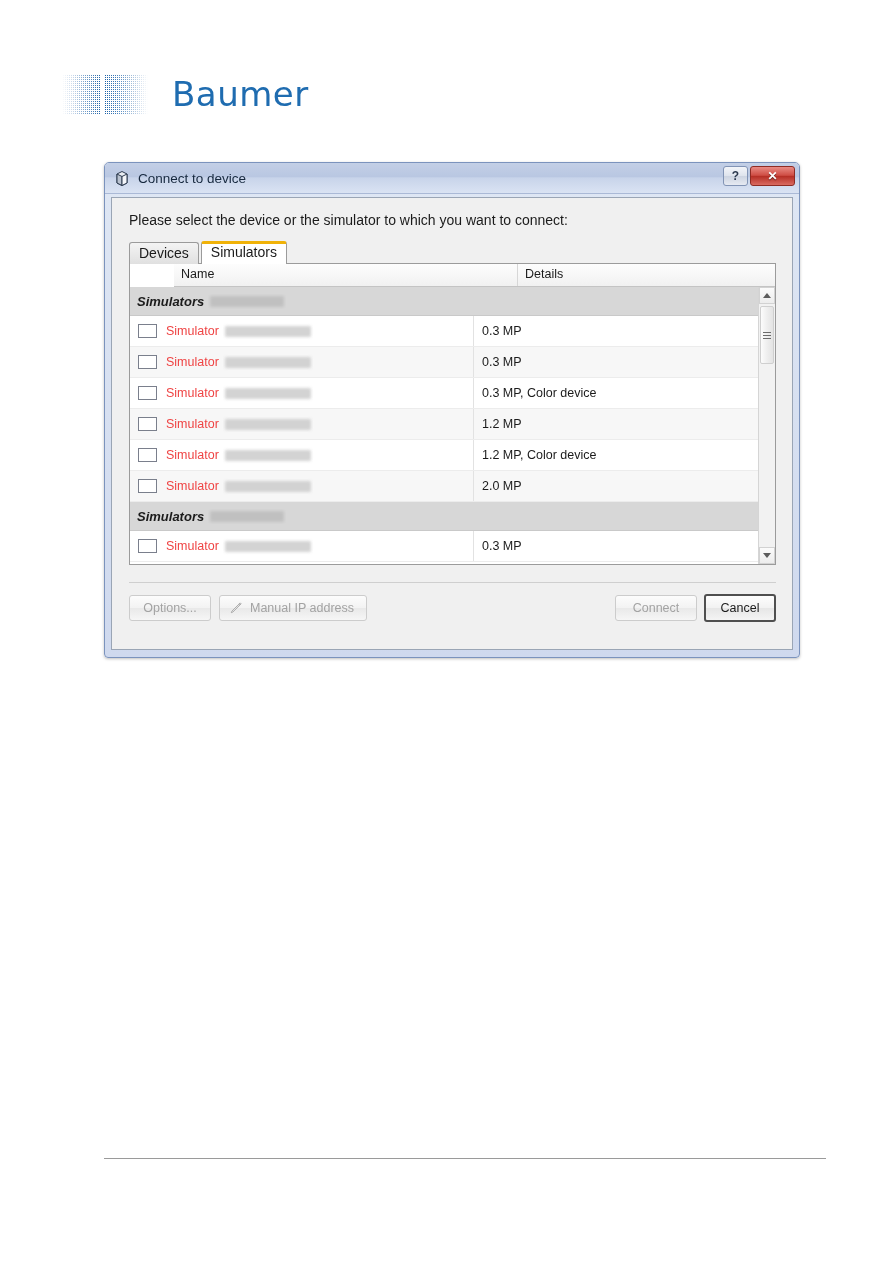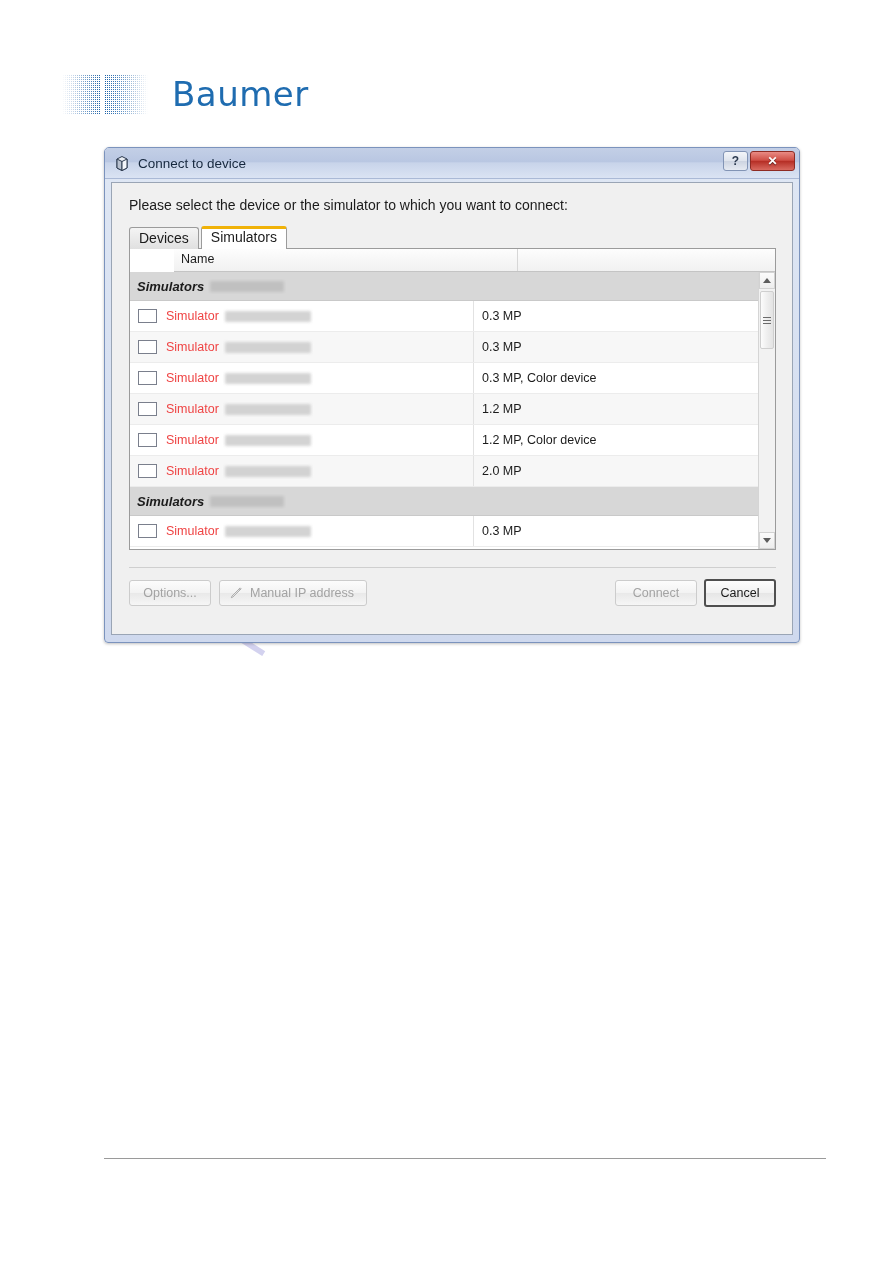--- a/index.html
+++ b/index.html
@@ -74,21 +74,21 @@
     font-size: 34px;
     color: #1f6cb0;
     letter-spacing: .5px;
     line-height: 1;
   }
 
   
   .dialog {
     position: absolute;
     left: 104px;
-    top: 147px;
+    top: 162px;
     width: 696px;
     height: 496px;
     background: linear-gradient(to bottom, #dfe7f4 0%, #cfd9ee 100%);
     border: 1px solid #7b93bd;
     border-radius: 5px 5px 4px 4px;
     box-shadow: 0 1px 3px rgba(0,0,0,.25);
     padding: 0;
     box-sizing: border-box;
     z-index: 10;
   }
@@ -451,20 +451,21 @@
 
     <div class="tabstrip">
       <div class="tab tab-inactive">Devices</div>
       <div class="tab tab-active">Simulators</div>
     </div>
 
     <div class="listview">
 
       <div class="lv-header">
         <div class="lv-th th-name">Name</div>
+        <div class="lv-th th-details">Details</div>
       </div>
 
       <div class="lv-body">
         <div class="lv-rows">
 
           <div class="group-row">
             <span class="group-title">Simulators</span>
             <span class="redact redact-grp"></span>
           </div>
 

